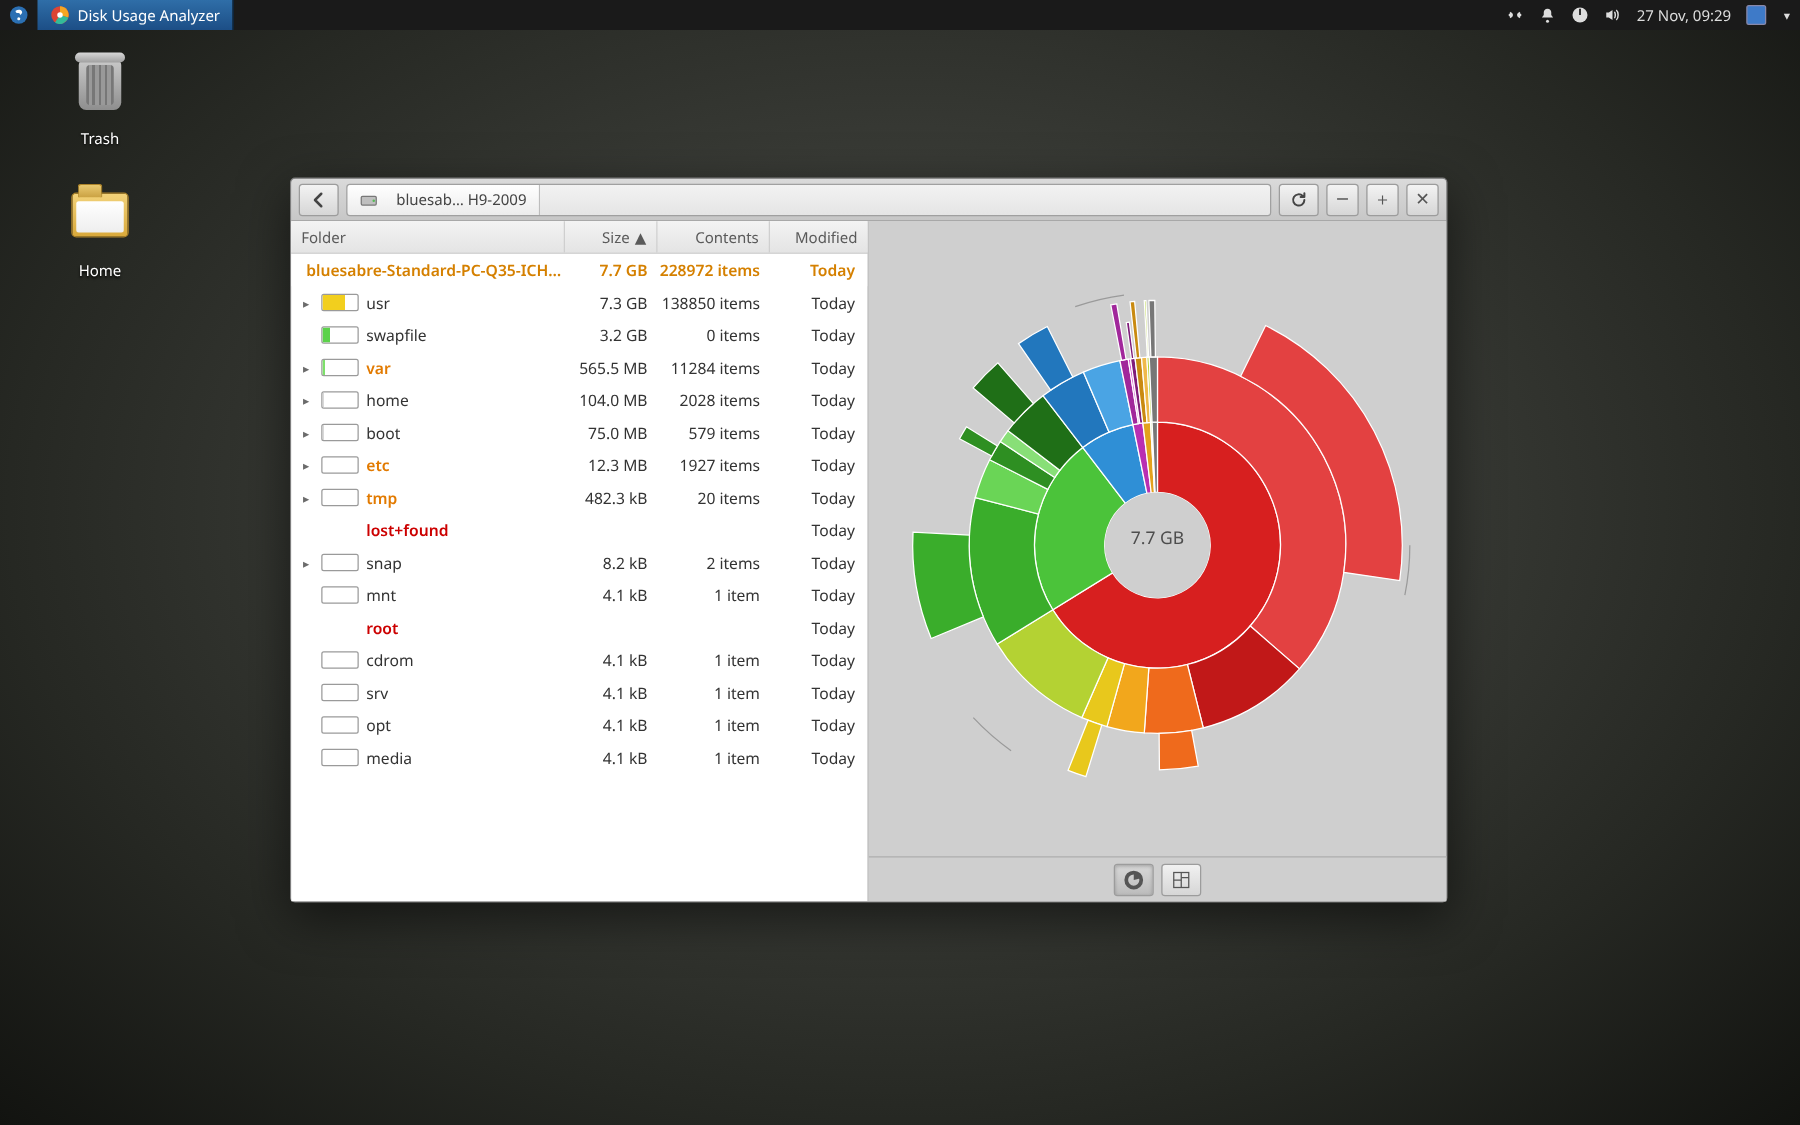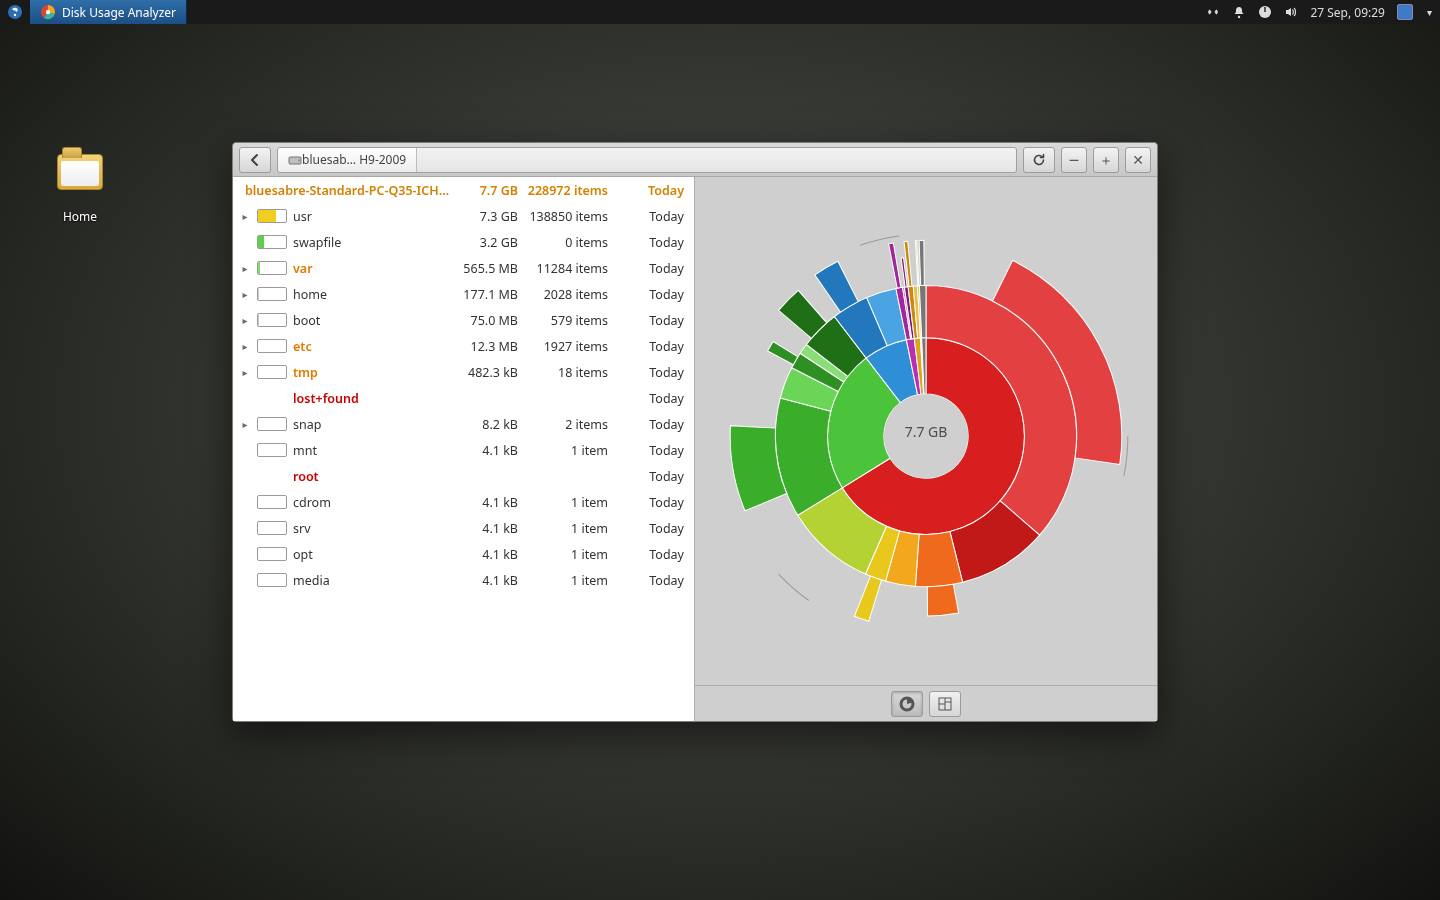--- a/index.html
+++ b/index.html
@@ -60,21 +60,21 @@
   }
   .tb-btn{
     height:26px; border:1px solid #9c9c9c; border-radius:3px; background:linear-gradient(#f3f3f3,#d6d6d6);
     display:flex; align-items:center; justify-content:center; color:#444; font-size:14px;
   }
   .tb-back{width:32px;}
   .path{
     flex:1; height:26px; border:1px solid #a0a0a0; border-radius:3px; background:linear-gradient(#f2f2f2,#e5e5e5);
     display:flex; align-items:center;
   }
-  .crumb{display:flex;align-items:center;gap:0;padding:0 10px;height:100%;border-right:1px solid #bdbdbd;background:linear-gradient(#fff,#ececec);font-size:12px;color:#444;border-radius:3px 0 0 3px;}
+  .crumb{display:flex;align-items:center;gap:15px;padding:0 10px;height:100%;border-right:1px solid #bdbdbd;background:linear-gradient(#fff,#ececec);font-size:12px;color:#444;border-radius:3px 0 0 3px;}
   .crumb .hd{width:14px;height:14px;}
   .tb-refresh{width:32px;}
   .winctl{width:26px;height:26px;color:#555;}
 
   .body{flex:1; display:flex; min-height:0;}
 
   
   .tree{width:462px; background:#fff; border-right:1px solid #aeaeae; display:flex; flex-direction:column;}
   .thead{height:26px;display:flex;align-items:stretch;border-bottom:1px solid #c5c5c5;background:linear-gradient(#f3f3f3,#e4e4e4);}
   .th{display:flex;align-items:center;padding:0 8px;color:#5a5a5a;font-size:12px;border-right:1px solid #cfcfcf;}
@@ -141,26 +141,32 @@
             <circle cx="7" cy="12" r="1.2" fill="#ddd"></circle>
           </svg></span>
       <span class="tray-icon"><svg viewBox="0 0 14 14">
             <circle cx="7" cy="7" r="6" fill="#ddd"></circle>
             <rect x="6.3" y="2" width="1.4" height="5" fill="#1a1a1a"></rect>
           </svg></span>
       <span class="tray-icon"><svg viewBox="0 0 14 14">
             <path d="M2 5h2l3-2v8l-3-2H2z" fill="#ddd"></path>
             <path d="M8.5 4.5c1 .8 1 4.2 0 5M10 3c2 1.5 2 6.5 0 8" stroke="#ddd" stroke-width="1.2" fill="none"></path>
           </svg></span>
-      <span class="clock">27 Sep, 09:29</span>
+      <span class="clock">27 Nov, 09:29</span>
       <span class="tray-box"></span>
       <span class="tray-arrow">▾</span>
     </div>
   </div>
 
+  <div class="desk-icon" style="left:32px; top:44px;">
+    <div class="glyph">
+        <div class="trash-can"></div>
+      </div>
+    <div>Trash</div>
+  </div>
   <div class="desk-icon" style="left:32px; top:146px;">
     <div class="glyph">
         <div class="folder-glyph"></div>
       </div>
     <div>Home</div>
   </div>
 
   <div class="window">
     <div class="titlebar">
       <div class="tb-btn tb-back">
@@ -182,20 +188,29 @@
             <path d="M12.5 8a4.5 4.5 0 1 1-1.3-3.2M12.5 2.5v3h-3" stroke="#444" stroke-width="1.6" fill="none" stroke-linecap="round" stroke-linejoin="round"></path>
           </svg>
       </div>
       <div class="tb-btn winctl">─</div>
       <div class="tb-btn winctl">＋</div>
       <div class="tb-btn winctl">✕</div>
     </div>
 
     <div class="body">
       <div class="tree">
+        <div class="thead">
+          <div class="th folder">Folder</div>
+          <div class="th size">
+              <span>Size</span>
+              <span>▲</span>
+            </div>
+          <div class="th contents">Contents</div>
+          <div class="th modified">Modified</div>
+        </div>
         <div class="rows">
           <div class="row root">
             <div class="cell-folder">
                 <span class="fname">bluesabre-Standard-PC-Q35-ICH9-2009</span>
               </div>
             <div class="cell-size">7.7 GB</div>
             <div class="cell-contents">228972 items</div>
             <div class="cell-modified">Today</div>
           </div>
 
@@ -236,21 +251,21 @@
               <div class="cell-modified">Today</div>
             </div>
             <div class="row">
               <div class="cell-folder">
                 <span class="expander">▸</span>
                 <span class="bar">
                   <i style="width: 1%; background: rgb(204, 204, 204);"></i>
                 </span>
                 <span class="fname ">home</span>
               </div>
-              <div class="cell-size">177.1 MB</div>
+              <div class="cell-size">104.0 MB</div>
               <div class="cell-contents">2028 items</div>
               <div class="cell-modified">Today</div>
             </div>
             <div class="row">
               <div class="cell-folder">
                 <span class="expander">▸</span>
                 <span class="bar">
                   <i style="width: 1%; background: rgb(204, 204, 204);"></i>
                 </span>
                 <span class="fname ">boot</span>
@@ -273,21 +288,21 @@
             </div>
             <div class="row">
               <div class="cell-folder">
                 <span class="expander">▸</span>
                 <span class="bar">
                   <i style="width: 0%; background: rgb(204, 204, 204);"></i>
                 </span>
                 <span class="fname warn">tmp</span>
               </div>
               <div class="cell-size">482.3 kB</div>
-              <div class="cell-contents">18 items</div>
+              <div class="cell-contents">20 items</div>
               <div class="cell-modified">Today</div>
             </div>
             <div class="row">
               <div class="cell-folder">
                 <span class="expander"></span>
                 <span style="width: 30px; display: inline-block;"></span>
                 <span class="fname err">lost+found</span>
               </div>
               <div class="cell-size"></div>
               <div class="cell-contents"></div>

